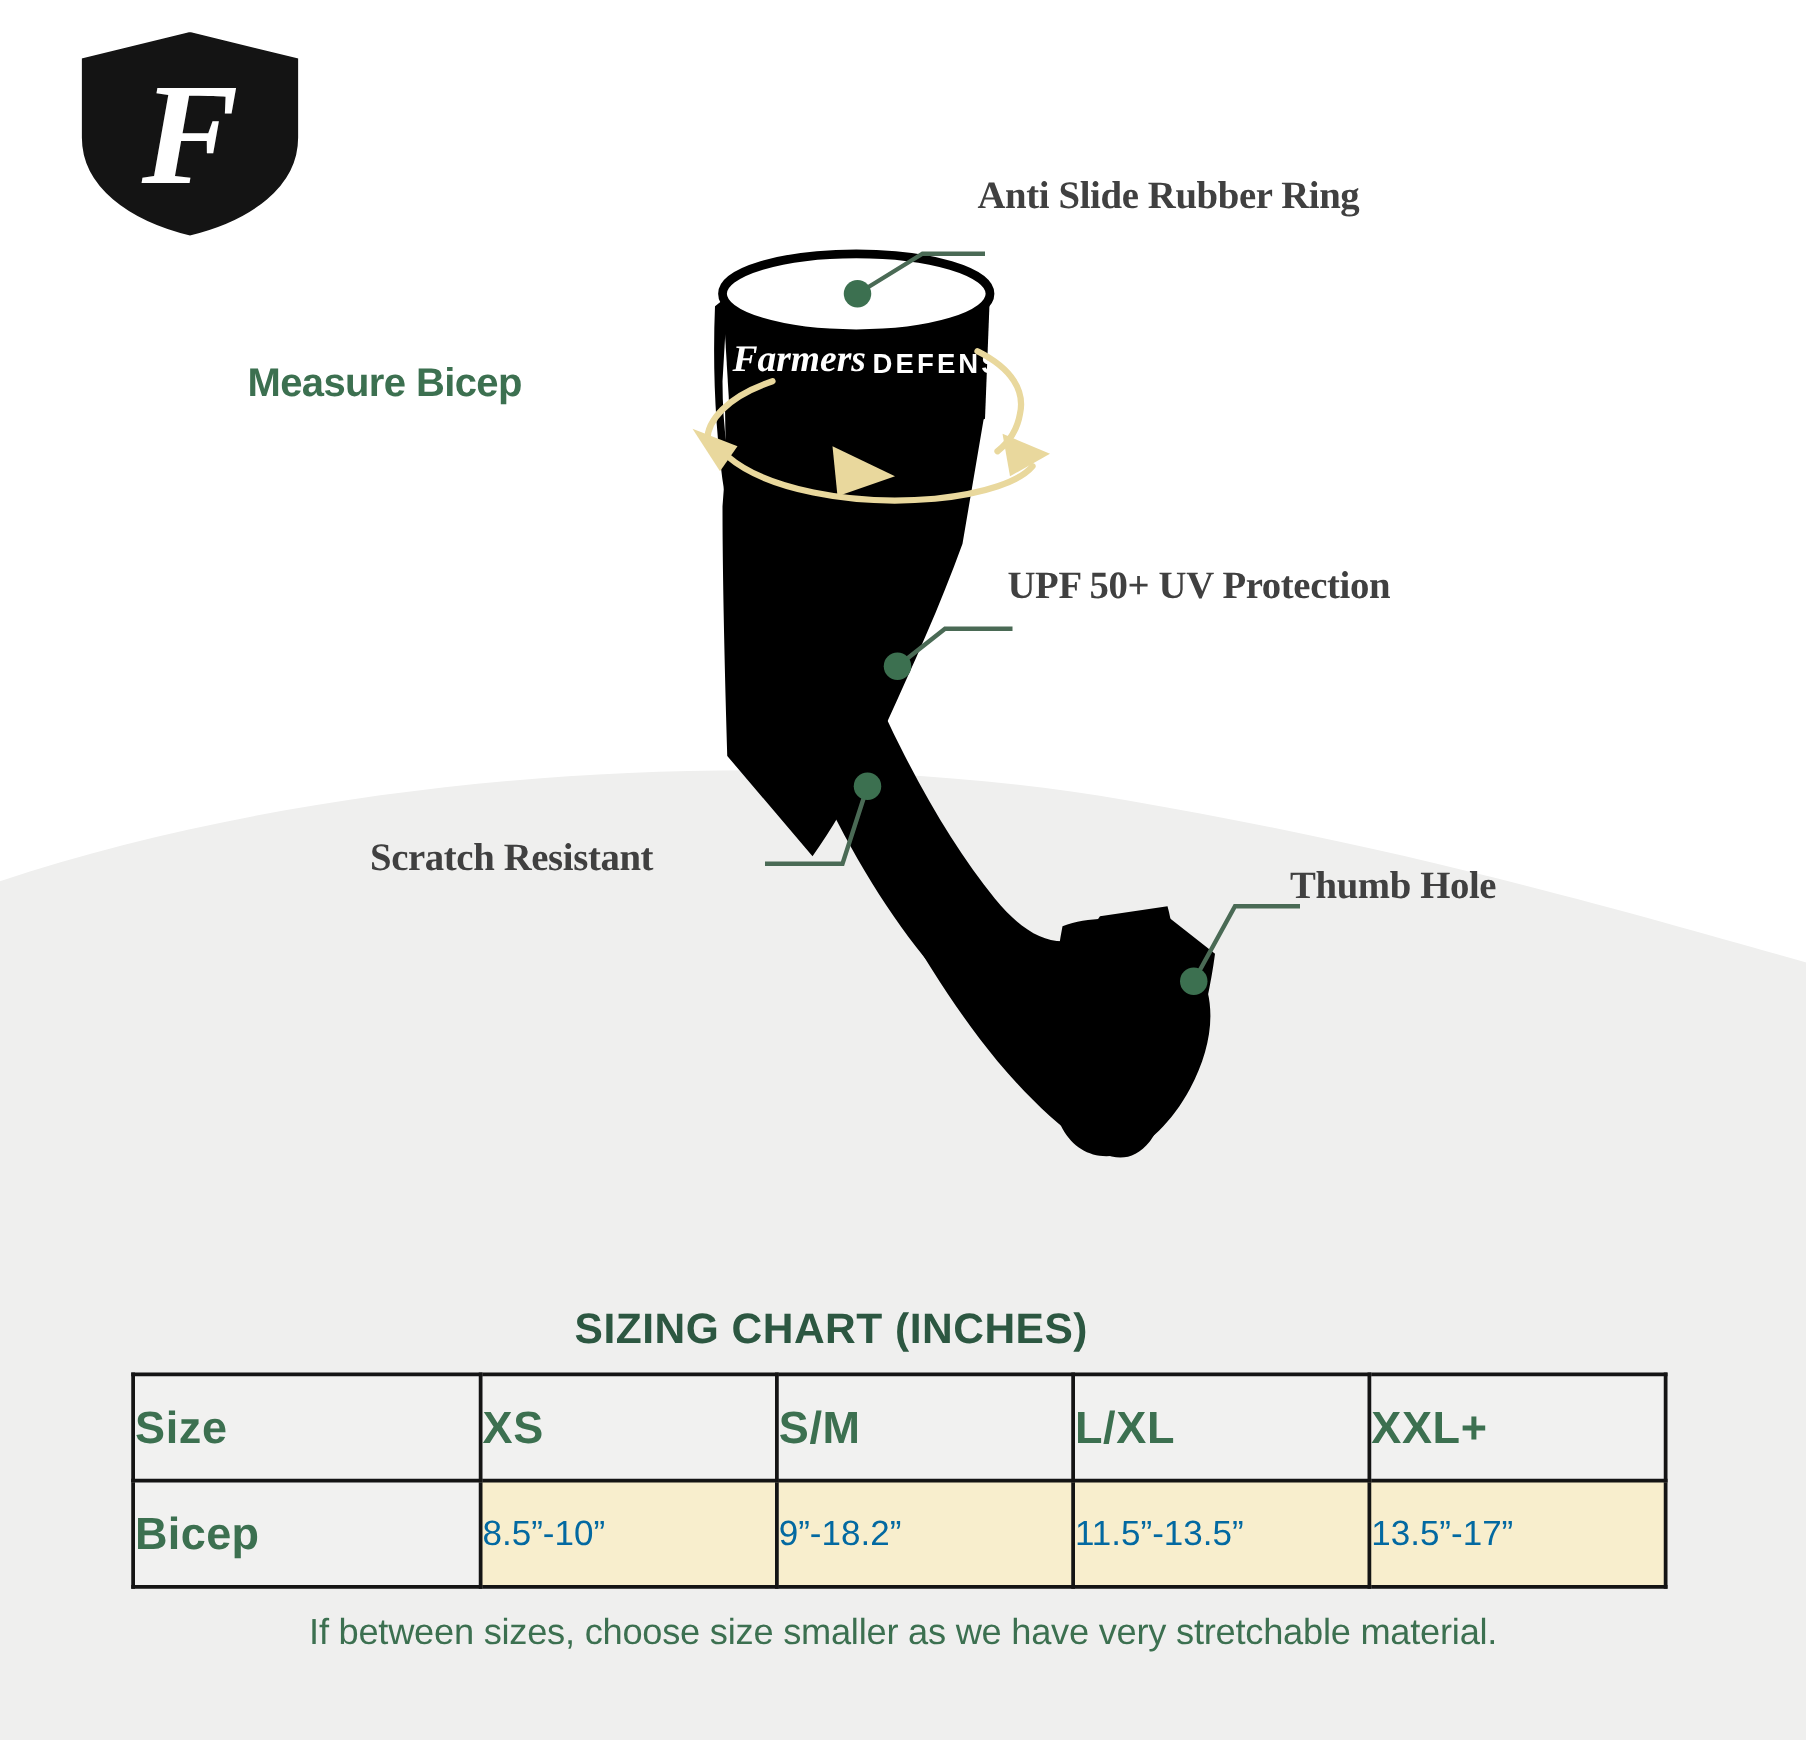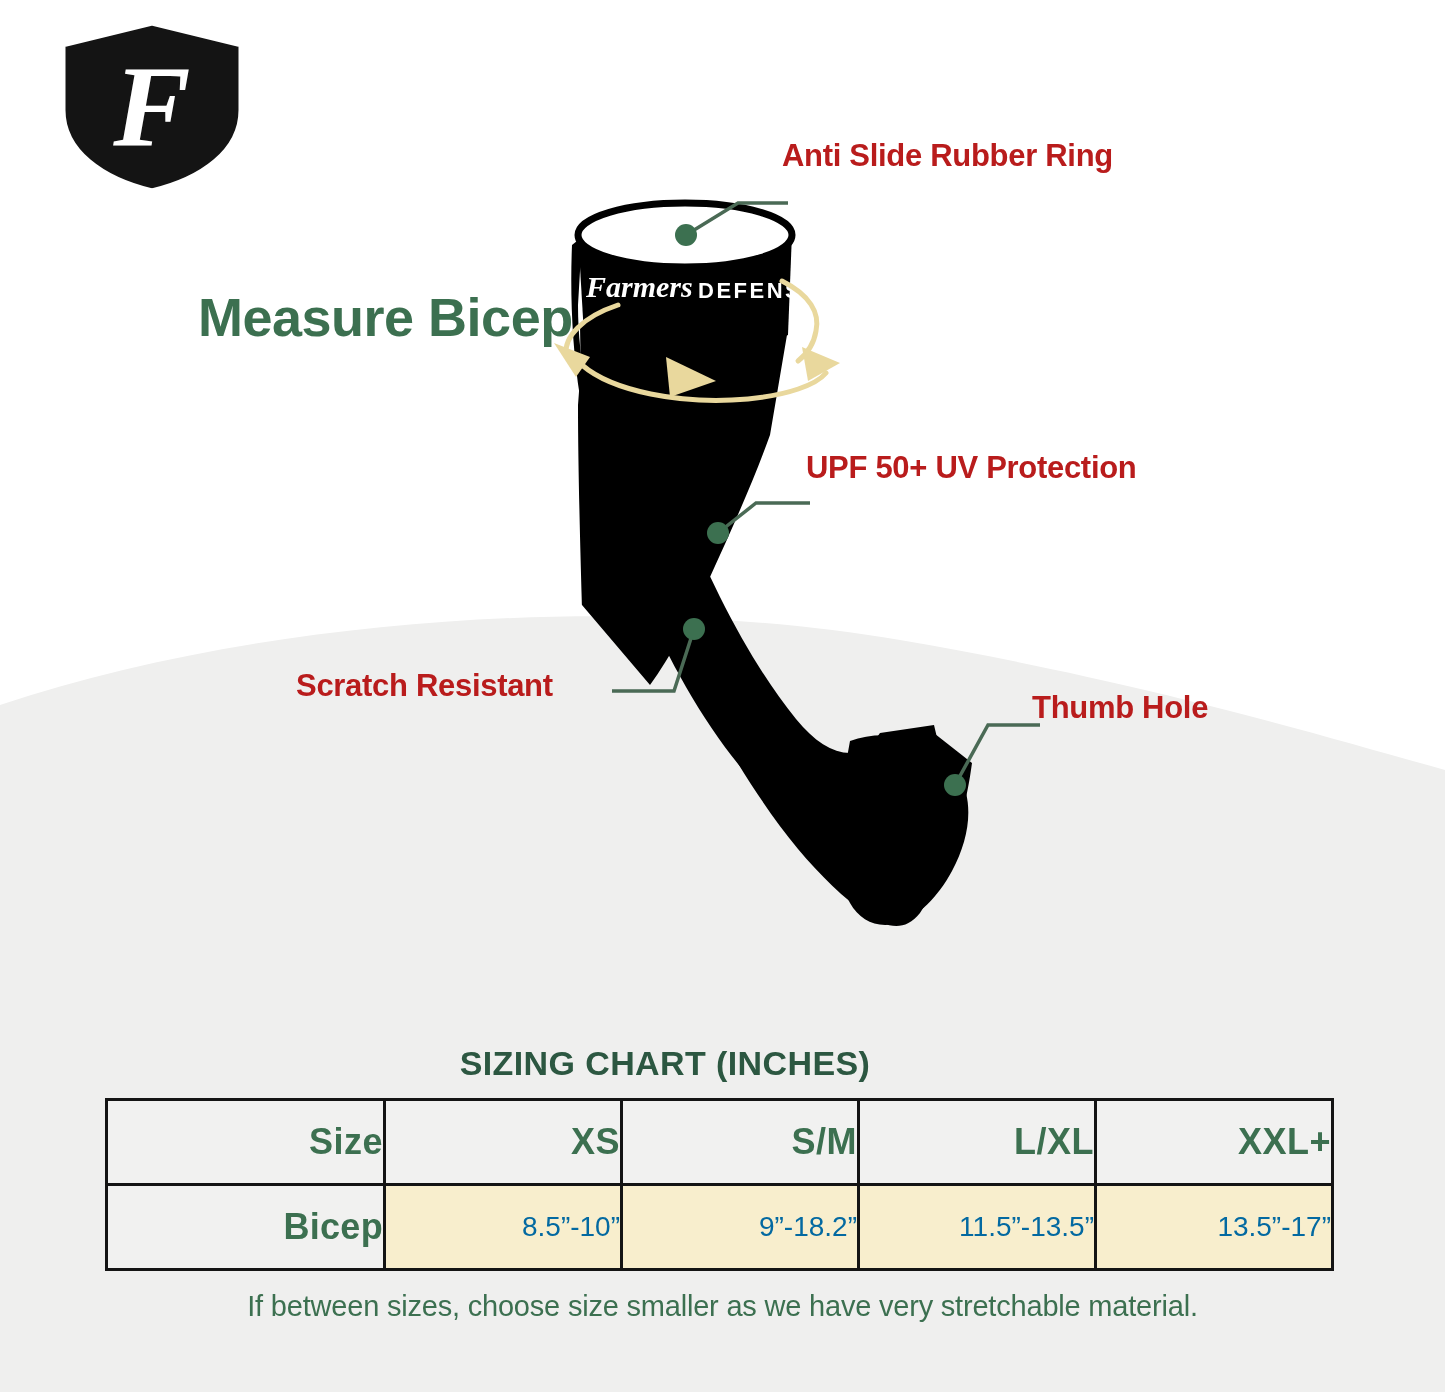--- a/index.html
+++ b/index.html
@@ -39,33 +39,34 @@
     left: 520px;
     top: 185px;
     width: 520px;
     height: 760px;
   }
 
   
   .callout-label {
     position: absolute;
     font-weight: bold;
-    color: #b91c1c;
+    color: #404040;
     letter-spacing: -0.3px;
     white-space: nowrap;
     line-height: 1;
+    font-family: Liberation Serif, serif;
   }
   #label-anti-slide { left: 782px; top: 140px;  font-size: 31px; }
   #label-upf        { left: 806px; top: 452px;  font-size: 31px; }
   #label-thumb-hole { left: 1032px; top: 692px; font-size: 31px; }
   #label-scratch    { left: 296px; top: 670px;  font-size: 31px; }
   #label-measure-bicep {
     position: absolute;
     left: 198px; top: 290px;
-    font-size: 54px;
+    font-size: 32px;
     font-weight: bold;
     color: #3c7050;
     letter-spacing: -0.5px;
     white-space: nowrap;
     line-height: 1;
   }
 
   
   #sizing-title {
     position: absolute;
@@ -81,21 +82,21 @@
     position: absolute;
     left: 105px;
     top: 1098px;
     width: 1228px;
     border-collapse: collapse;
     table-layout: fixed;
   }
   #sizing-table td {
     border: 3px solid #141414;
     height: 82px;
-    text-align: right;
+    text-align: left;
     vertical-align: middle;
     padding: 0;
   }
   #sizing-table .th-cell {
     background: #f1f1f0;
     color: #3c7050;
     font-size: 36px;
     font-weight: bold;
     letter-spacing: 0.5px;
   }

